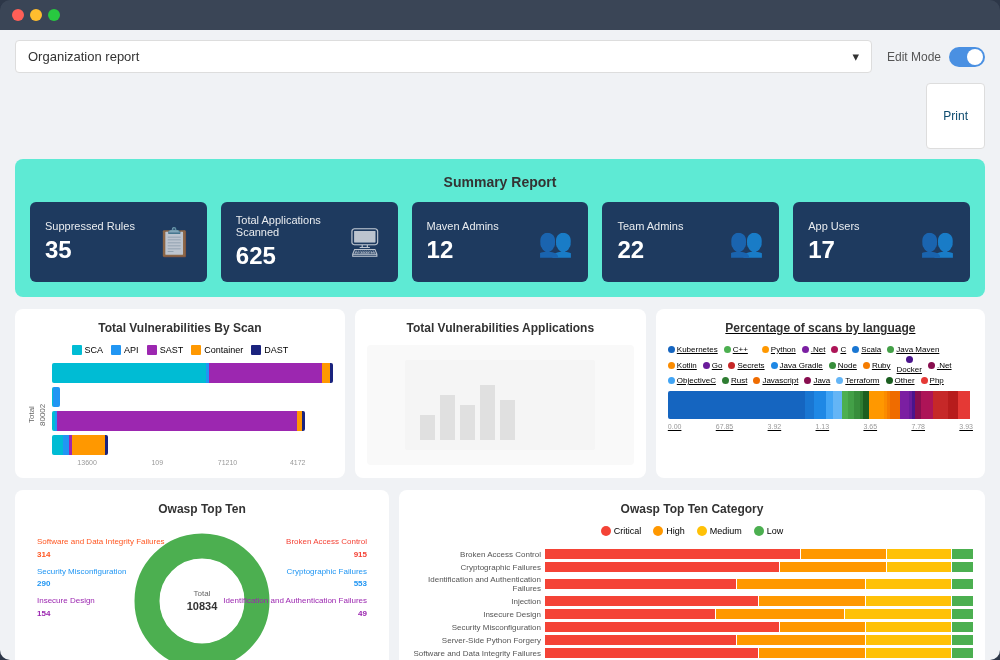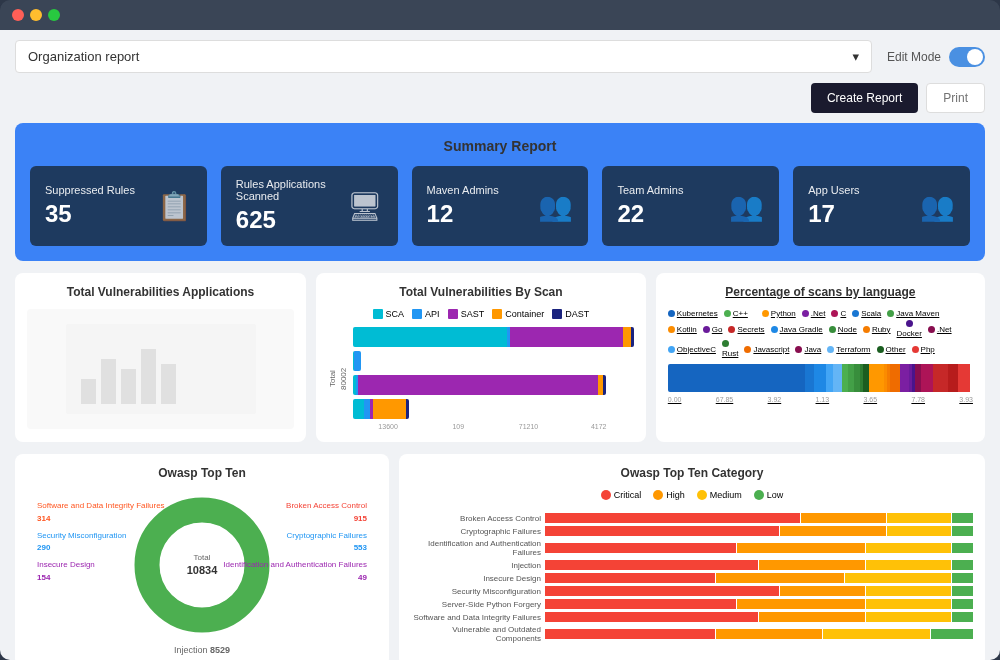--- a/index.html
+++ b/index.html
@@ -94,29 +94,29 @@
       background: #1a1a2e;
       color: white;
       border: none;
       padding: 7px 16px;
       border-radius: 4px;
       cursor: pointer;
       font-size: 12px;
     }
     .btn-print {
       background: white;
-      color: #737373;
+      color: #0c4a6e;
       border: 1px solid #ddd;
-      padding: 7px 16px;
+      padding: 25px 16px;
       border-radius: 4px;
       cursor: pointer;
       font-size: 12px;
     }
     .summary-section {
-      background: #3b82f6;
+      background: #5eead4;
       border-radius: 8px;
       padding: 15px;
       margin-bottom: 12px;
     }
     .summary-title {
       text-align: center;
       font-size: 14px;
       font-weight: 600;
       color: #333;
       margin-bottom: 12px;
@@ -271,37 +271,36 @@
         <span>Organization report</span>
         <span>▾</span>
       </div>
       <div class="edit-mode-area">
         <span>Edit Mode</span>
         <div class="toggle-switch"></div>
       </div>
     </div>
 
     <div class="action-buttons">
-      <button class="btn-create">Create Report</button>
       <button class="btn-print">Print</button>
     </div>
 
     <div class="summary-section">
       <div class="summary-title">Summary Report</div>
       <div class="stats-row">
         <div class="stat-card">
           <div>
             <div class="stat-label">Suppressed Rules</div>
             <div class="stat-value">35</div>
           </div>
           <div class="stat-icon">📋</div>
         </div>
         <div class="stat-card">
           <div>
-            <div class="stat-label">Rules Applications Scanned</div>
+            <div class="stat-label">Total Applications Scanned</div>
             <div class="stat-value">625</div>
           </div>
           <div class="stat-icon">🖥</div>
         </div>
         <div class="stat-card">
           <div>
             <div class="stat-label">Maven Admins</div>
             <div class="stat-value">12</div>
           </div>
           <div class="stat-icon">👥</div>
@@ -317,36 +316,20 @@
           <div>
             <div class="stat-label">App Users</div>
             <div class="stat-value">17</div>
           </div>
           <div class="stat-icon">👥</div>
         </div>
       </div>
     </div>
 
     <div class="charts-row">
-
-      <div class="chart-card" style="flex: 0 0 30%;">
-        <div class="chart-title">Total Vulnerabilities Applications</div>
-        <div class="chart-area" style="background: #f9f9f9; border-radius: 4px; display:flex; align-items:center; justify-content:center;">
-
-          <svg width="200" height="100">
-            <rect x="5" y="5" width="190" height="90" fill="#f5f5f5" rx="2"></rect>
-
-            <rect x="20" y="60" width="15" height="25" fill="#e0e0e0"></rect>
-            <rect x="40" y="40" width="15" height="45" fill="#e0e0e0"></rect>
-            <rect x="60" y="50" width="15" height="35" fill="#e0e0e0"></rect>
-            <rect x="80" y="30" width="15" height="55" fill="#e0e0e0"></rect>
-            <rect x="100" y="45" width="15" height="40" fill="#e0e0e0"></rect>
-          </svg>
-        </div>
-      </div>
 
       <div class="chart-card" style="flex: 0 0 34%;">
         <div class="chart-title">Total Vulnerabilities By Scan</div>
 
         <div class="scan-legend">
           <div class="scan-legend-item">
             <div class="legend-square" style="background:#00bcd4;"></div>
             <span>SCA</span>
           </div>
           <div class="scan-legend-item">
@@ -412,20 +395,36 @@
             <div class="x-axis-labels" style="padding-left:0; margin-top:4px; justify-content:space-between;">
               <span>13600</span>
               <span>109</span>
               <span>71210</span>
               <span>4172</span>
             </div>
           </div>
         </div>
       </div>
 
+      <div class="chart-card" style="flex: 0 0 30%;">
+        <div class="chart-title">Total Vulnerabilities Applications</div>
+        <div class="chart-area" style="background: #f9f9f9; border-radius: 4px; display:flex; align-items:center; justify-content:center;">
+
+          <svg width="200" height="100">
+            <rect x="5" y="5" width="190" height="90" fill="#f5f5f5" rx="2"></rect>
+
+            <rect x="20" y="60" width="15" height="25" fill="#e0e0e0"></rect>
+            <rect x="40" y="40" width="15" height="45" fill="#e0e0e0"></rect>
+            <rect x="60" y="50" width="15" height="35" fill="#e0e0e0"></rect>
+            <rect x="80" y="30" width="15" height="55" fill="#e0e0e0"></rect>
+            <rect x="100" y="45" width="15" height="40" fill="#e0e0e0"></rect>
+          </svg>
+        </div>
+      </div>
+
       <div class="chart-card" style="flex: 1; text-decoration: underline;">
         <div class="chart-title">Percentage of scans by language</div>
 
         <div style="display:flex; gap:2px 6px; flex-wrap:wrap; font-size:8px; margin-bottom:6px;">
           <div style="display:flex;align-items:center;gap:2px;">
               <div style="width:7px;height:7px;background:#1565c0;border-radius:50%;"></div>
               <span>Kubernetes</span>
             </div>
           <div style="display:flex;align-items:center;gap:2px;">
               <div style="width:7px;height:7px;background:#4caf50;border-radius:50%;"></div>
@@ -480,21 +479,21 @@
               <span>Docker</span>
             </div>
           <div style="display:flex;align-items:center;gap:2px;">
               <div style="width:7px;height:7px;background:#880e4f;border-radius:50%;"></div>
               <span>.Net</span>
             </div>
           <div style="display:flex;align-items:center;gap:2px;">
               <div style="width:7px;height:7px;background:#42a5f5;border-radius:50%;"></div>
               <span>ObjectiveC</span>
             </div>
-          <div style="display:flex;gap:2px;flex-direction:column;">
+          <div style="display:flex;align-items:center;gap:2px;">
               <div style="width:7px;height:7px;background:#2e7d32;border-radius:50%;"></div>
               <span>Rust</span>
             </div>
           <div style="display:flex;align-items:center;gap:2px;">
               <div style="width:7px;height:7px;background:#ef6c00;border-radius:50%;"></div>
               <span>Javascript</span>
             </div>
           <div style="display:flex;align-items:center;gap:2px;">
               <div style="width:7px;height:7px;background:#880e4f;border-radius:50%;"></div>
               <span>Java</span>

